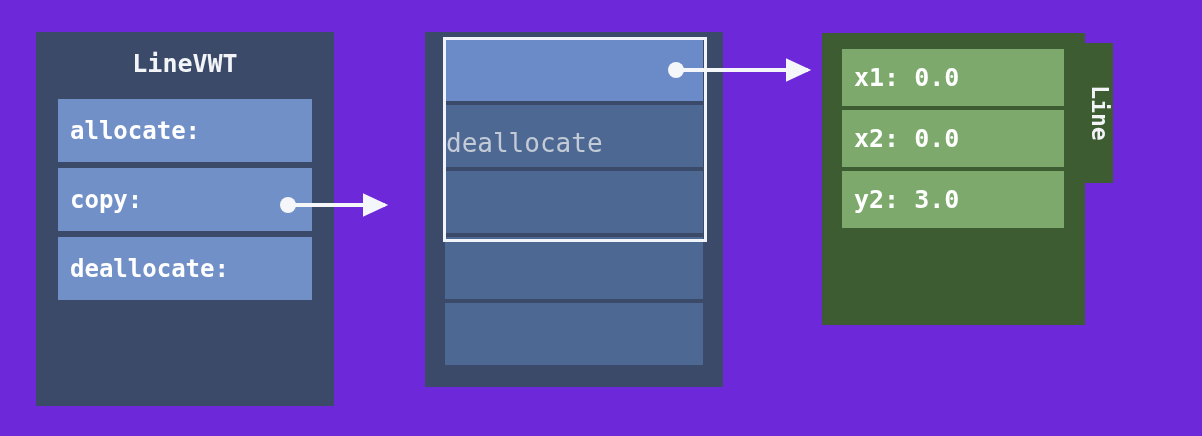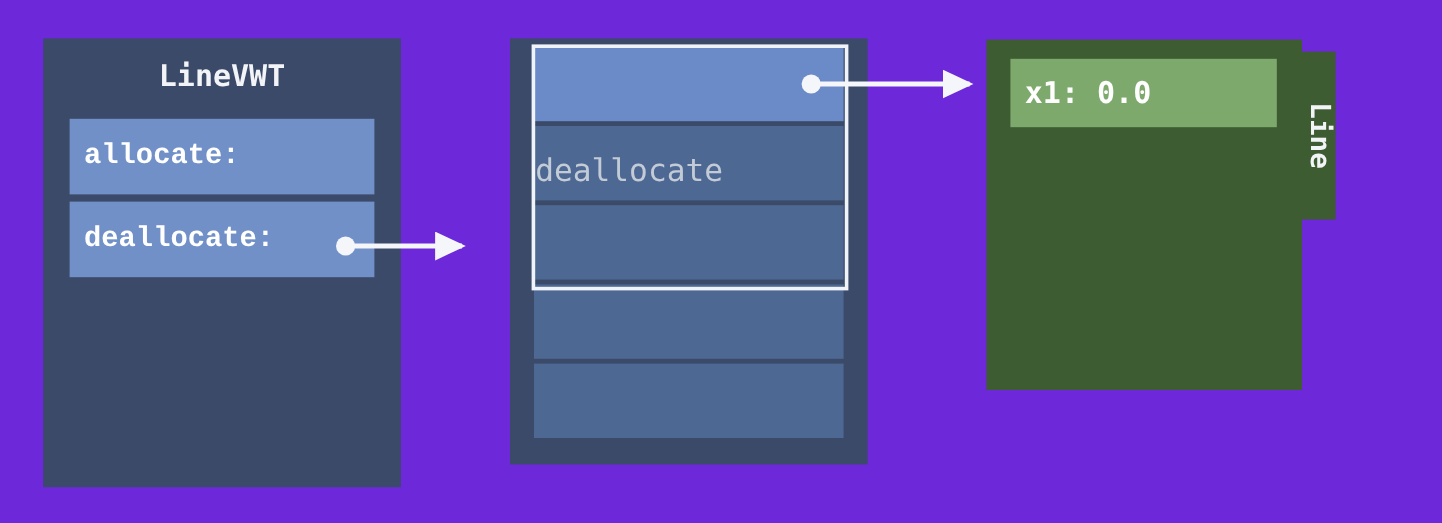--- a/index.html
+++ b/index.html
@@ -42,21 +42,20 @@
     font-size: 25px;
     font-weight: 700;
     letter-spacing: 0px;
     white-space: nowrap;
   }
   .vwt-rows {
     position: absolute;
     left: 22px;
     top: 67px;
     width: 254px;
-    font-family: Liberation Mono, monospace;
   }
   .vwt-row {
     position: relative;
     height: 63px;
     margin-bottom: 6px;
     background: #7190c8;
     color: #ffffff;
     font-size: 24px;
     font-weight: 700;
     display: flex;
@@ -183,20 +182,23 @@
 
 <div id="canvas">
 
   <div class="vwt-box">
     <div class="vwt-title">LineVWT</div>
     <div class="vwt-rows">
       <div class="vwt-row">
         <span>allocate:</span>
       </div>
       <div class="vwt-row">
+        <span>copy:</span>
+      </div>
+      <div class="vwt-row">
         <span>deallocate:</span>
       </div>
     </div>
   </div>
 
   <div class="buf-box">
     <div class="buf-rows">
       <div class="buf-row highlight"></div>
       <div class="buf-row"></div>
       <div class="buf-row"></div>
@@ -207,20 +209,26 @@
   <div class="buf-outline"></div>
   <div class="buf-label">deallocate</div>
 
   <div class="line-tab">
     <div class="line-tab-text">Line</div>
   </div>
   <div class="line-box">
     <div class="line-rows">
       <div class="line-row">
         <span>x1: 0.0</span>
+      </div>
+      <div class="line-row">
+        <span>x2: 0.0</span>
+      </div>
+      <div class="line-row">
+        <span>y2: 3.0</span>
       </div>
     </div>
   </div>
 
   <svg class="arrow-svg" viewBox="0 0 1202 436">
     <defs>
       <marker id="ah" markerWidth="7" markerHeight="7" refX="5.6" refY="3" orient="auto" markerUnits="strokeWidth">
         <path d="M0,0 L6.4,3 L0,6 Z" fill="#f4f6f9"></path>
       </marker>
     </defs>

